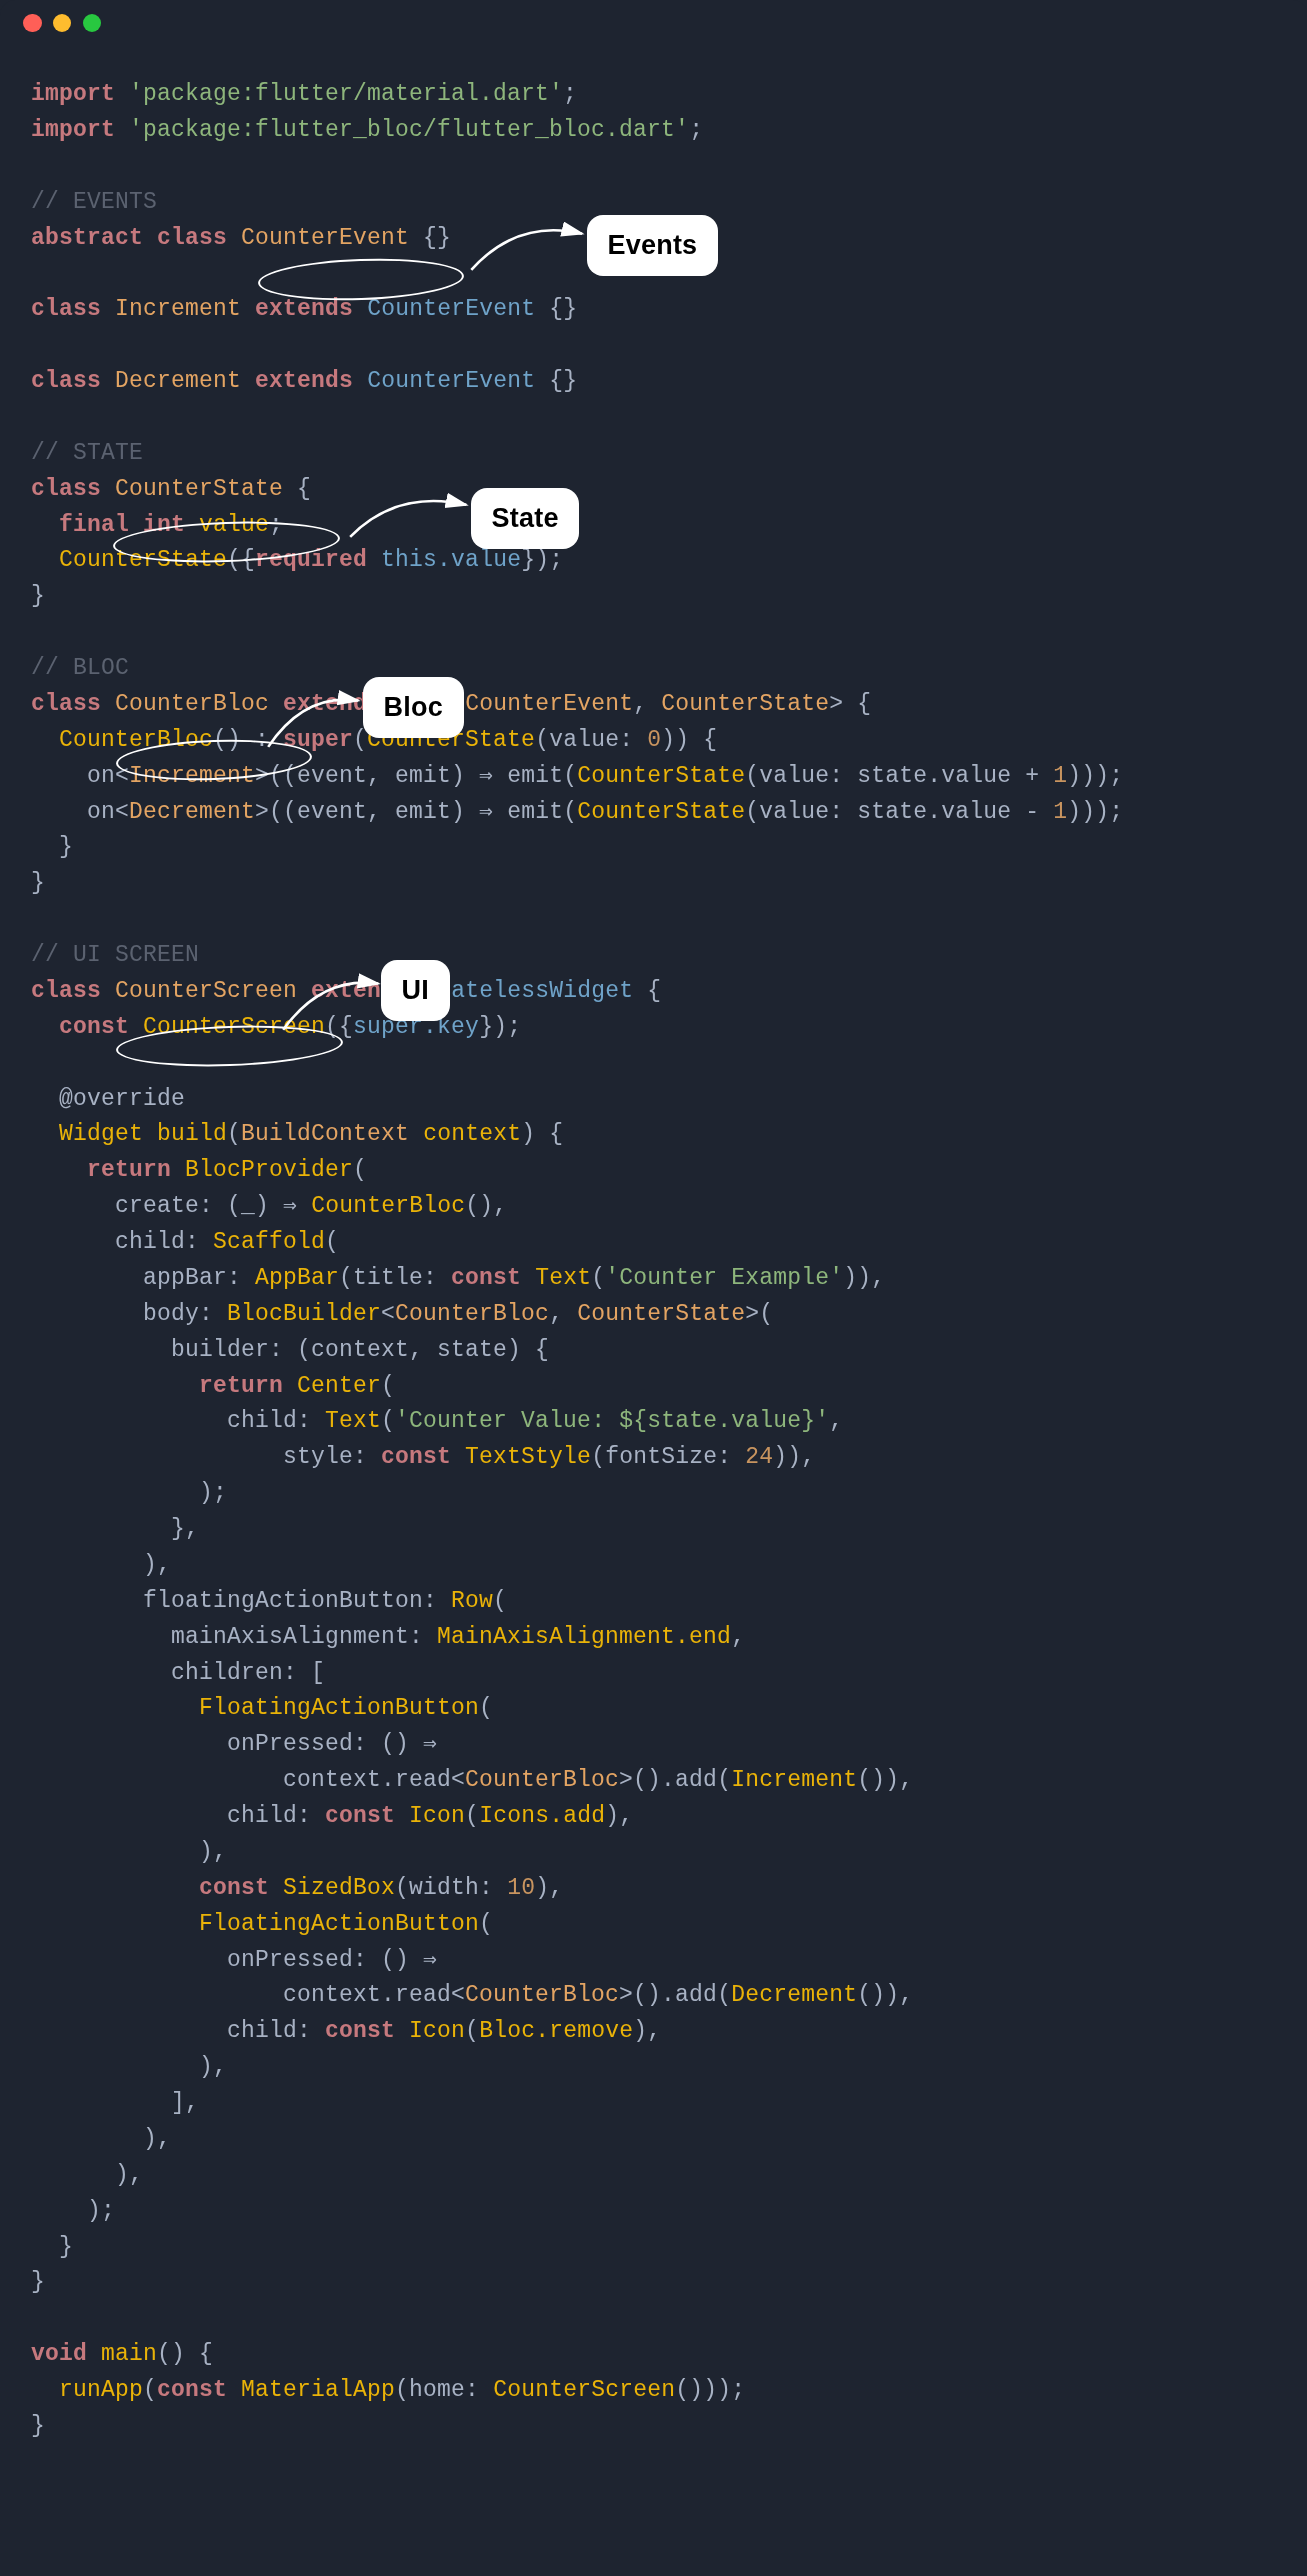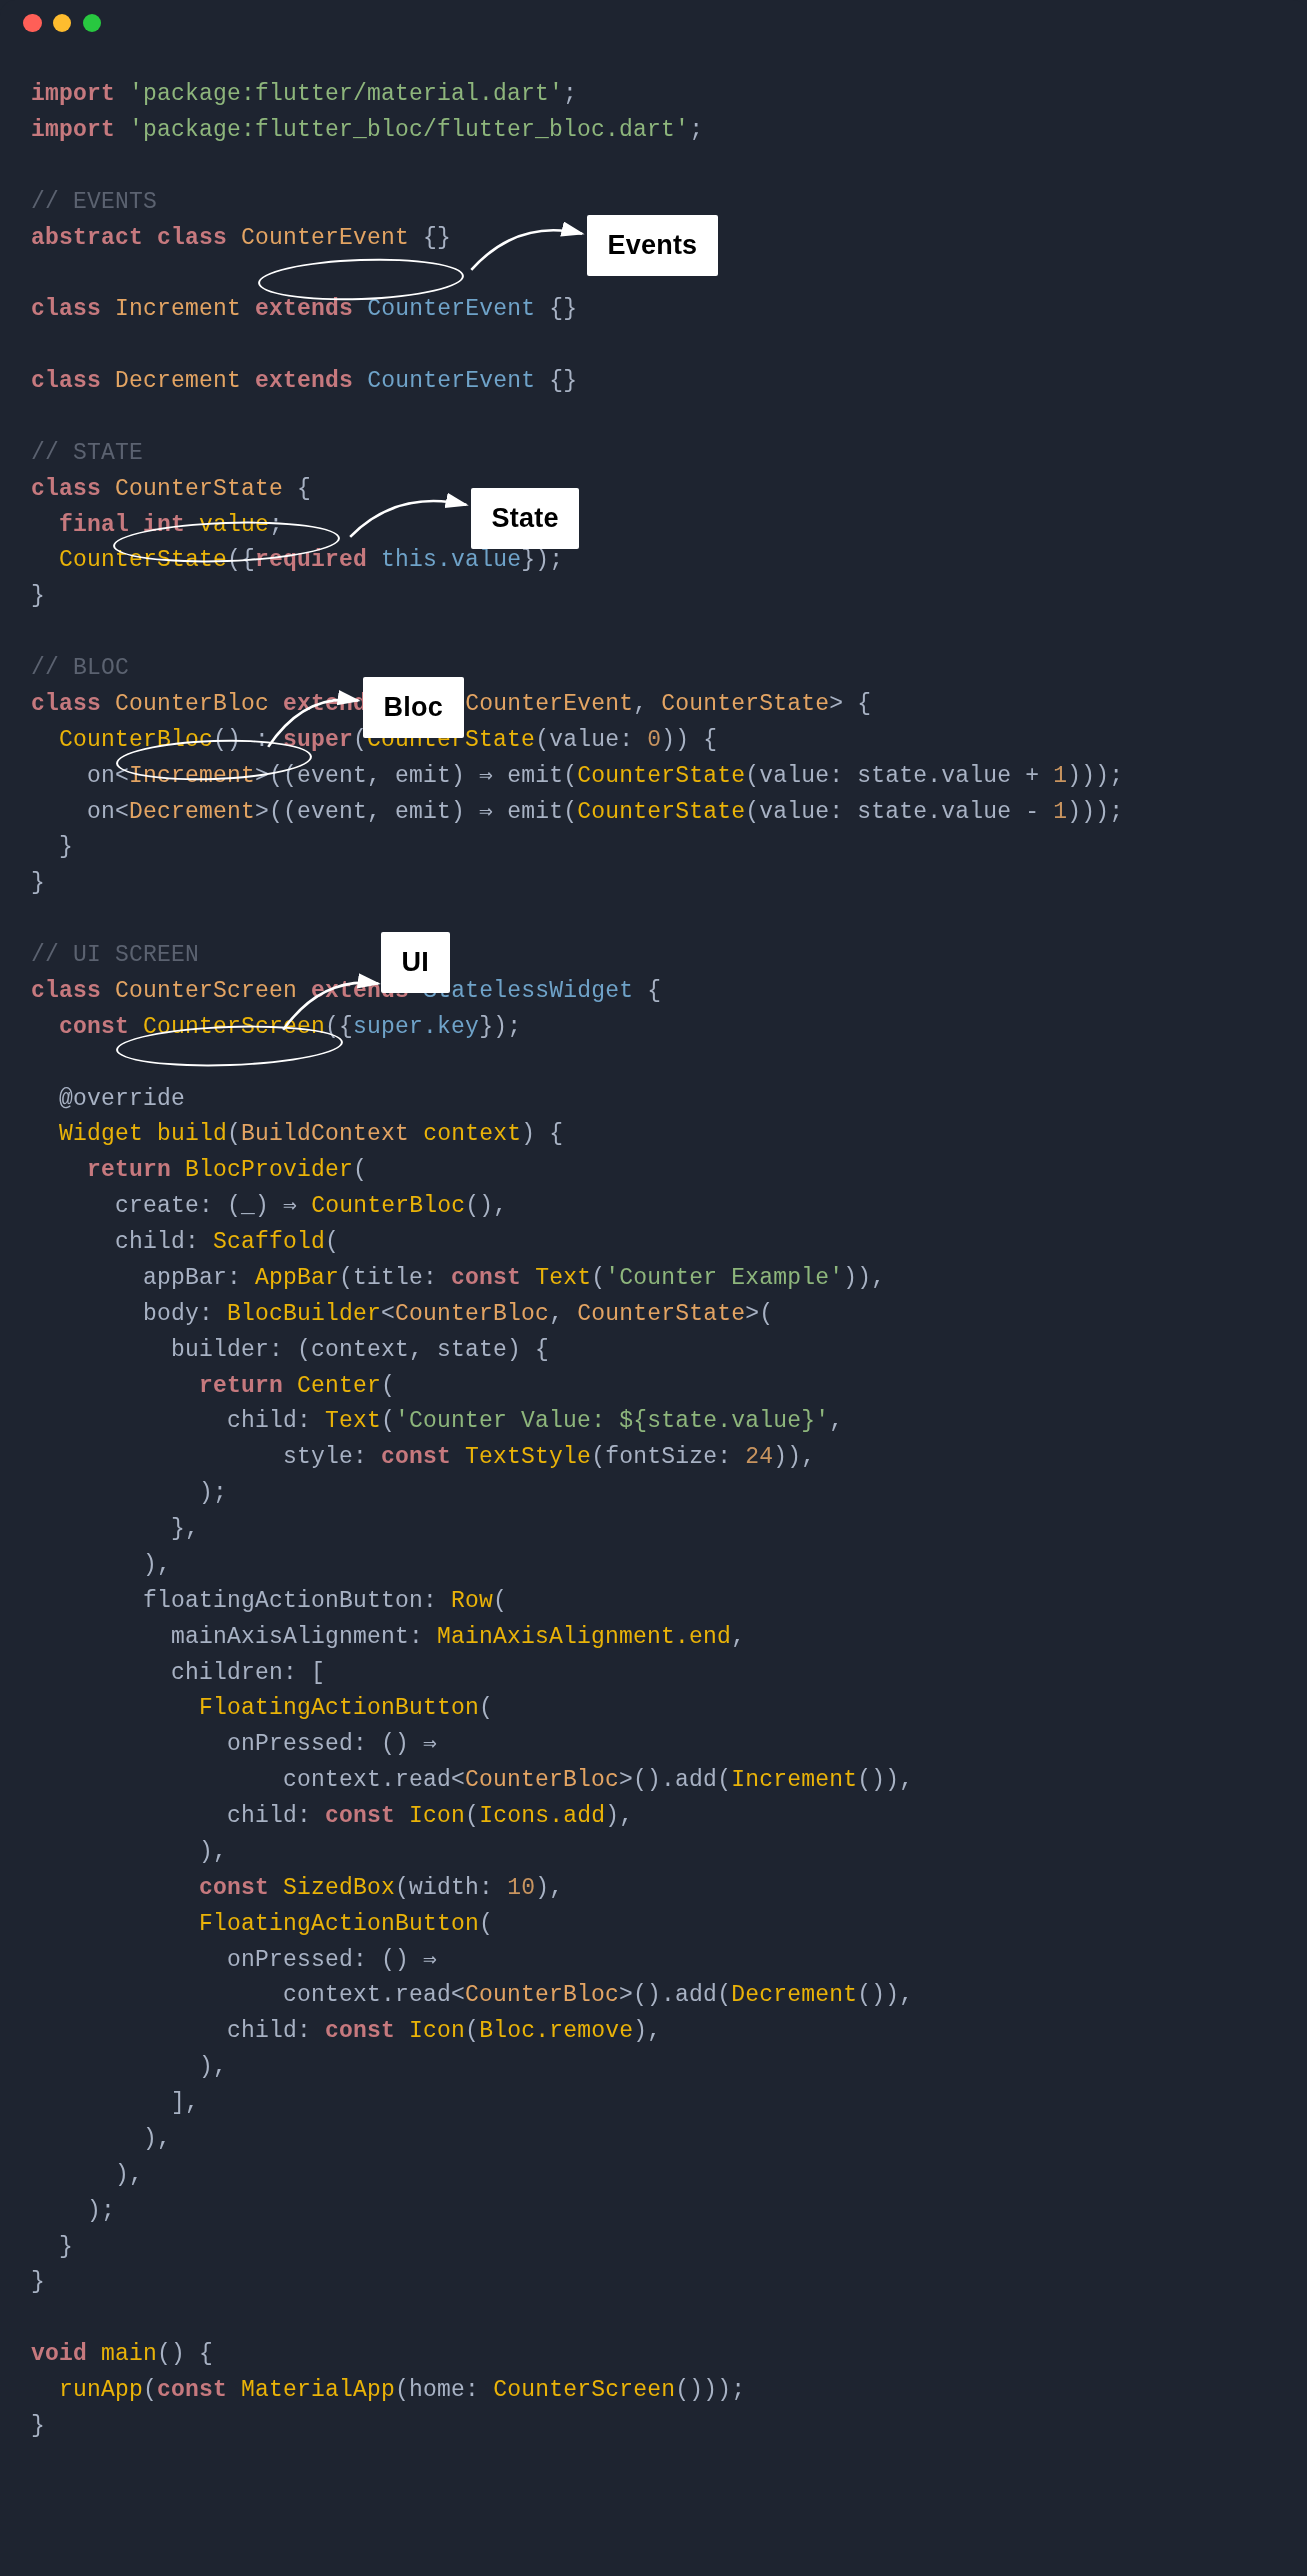--- a/index.html
+++ b/index.html
@@ -53,21 +53,21 @@
     transform: rotate(-2deg);
   }
   .label-box {
     position: absolute;
     background: #ffffff;
     color: #000000;
     font-family: -apple-system, BlinkMacSystemFont, 'Segoe UI', sans-serif;
     font-weight: 700;
     font-size: 27px;
     padding: 9.3px 20.6px;
-    border-radius: 2px;
+    border-radius: 16px;
     pointer-events: none;
   }
   svg.arrow {
     position: absolute;
     pointer-events: none;
     overflow: visible;
   }
 </style>
 </head>
 <body>
@@ -174,21 +174,21 @@
     <svg class="arrow" style="left:263px; top:634px; width:103px; height:72px;" viewBox="0 0 200 140" width="103" height="72">
       <defs>
           <marker id="ah3" markerWidth="10" markerHeight="10" refX="8" refY="3" orient="auto">
             <path d="M0,0 L9,3 L0,6 Z" fill="#fff"></path>
           </marker>
         </defs>
       <path d="M 10 130 Q 80 25 185 40" stroke="#fff" stroke-width="5" fill="none" marker-end="url(#ah3)"></path>
     </svg>
 
     <div class="circle-mark" style="left:116px; top:980px; width:227px; height:40px;"></div>
-    <div class="label-box" style="left:381px; top:886px;text-align:right;">UI</div>
+    <div class="label-box" style="left:381px; top:914px;text-align:right;">UI</div>
     <svg class="arrow" style="left:278px; top:917px; width:108px; height:72px;" viewBox="0 0 210 140" width="108" height="72">
       <defs>
           <marker id="ah4" markerWidth="10" markerHeight="10" refX="8" refY="3" orient="auto">
             <path d="M0,0 L9,3 L0,6 Z" fill="#fff"></path>
           </marker>
         </defs>
       <path d="M 10 130 Q 85 25 195 40" stroke="#fff" stroke-width="5" fill="none" marker-end="url(#ah4)"></path>
     </svg>
   </div>
 </div>

